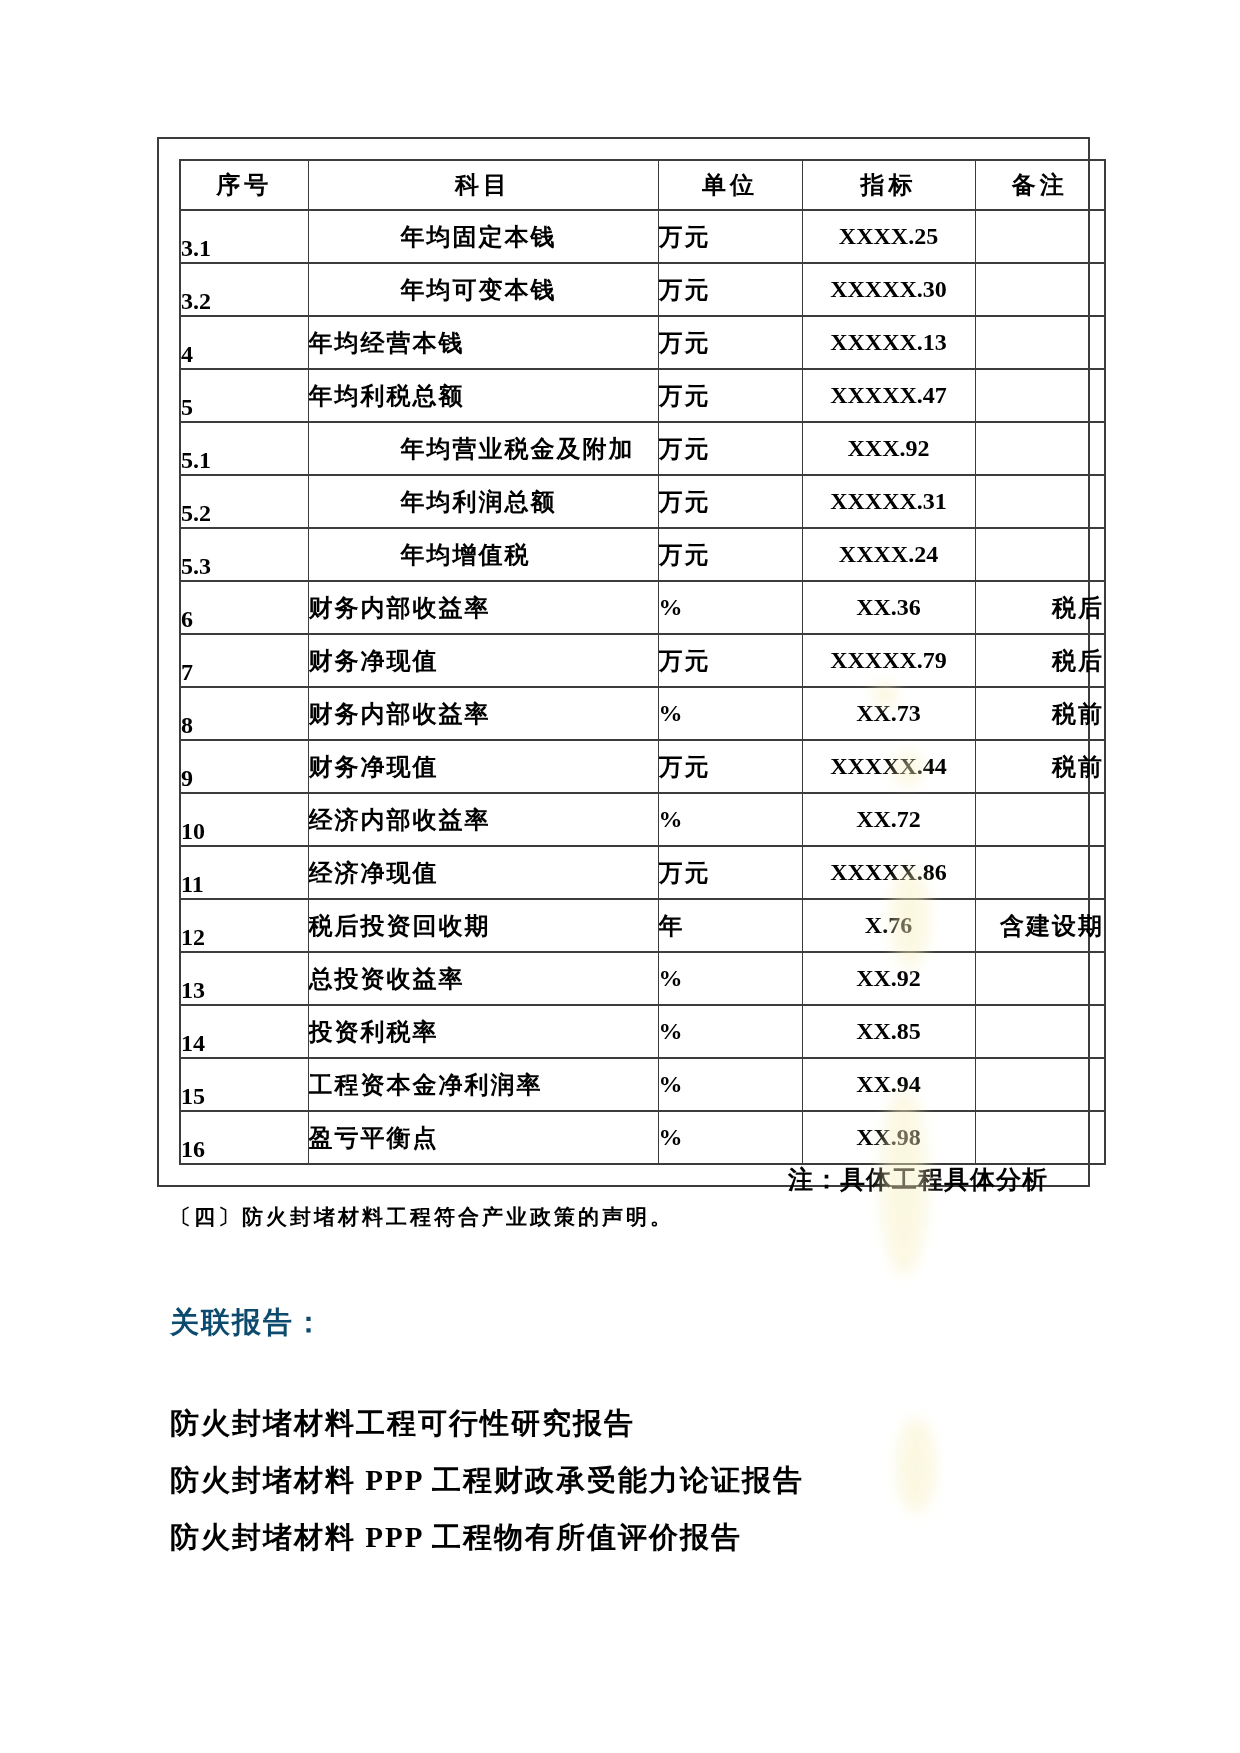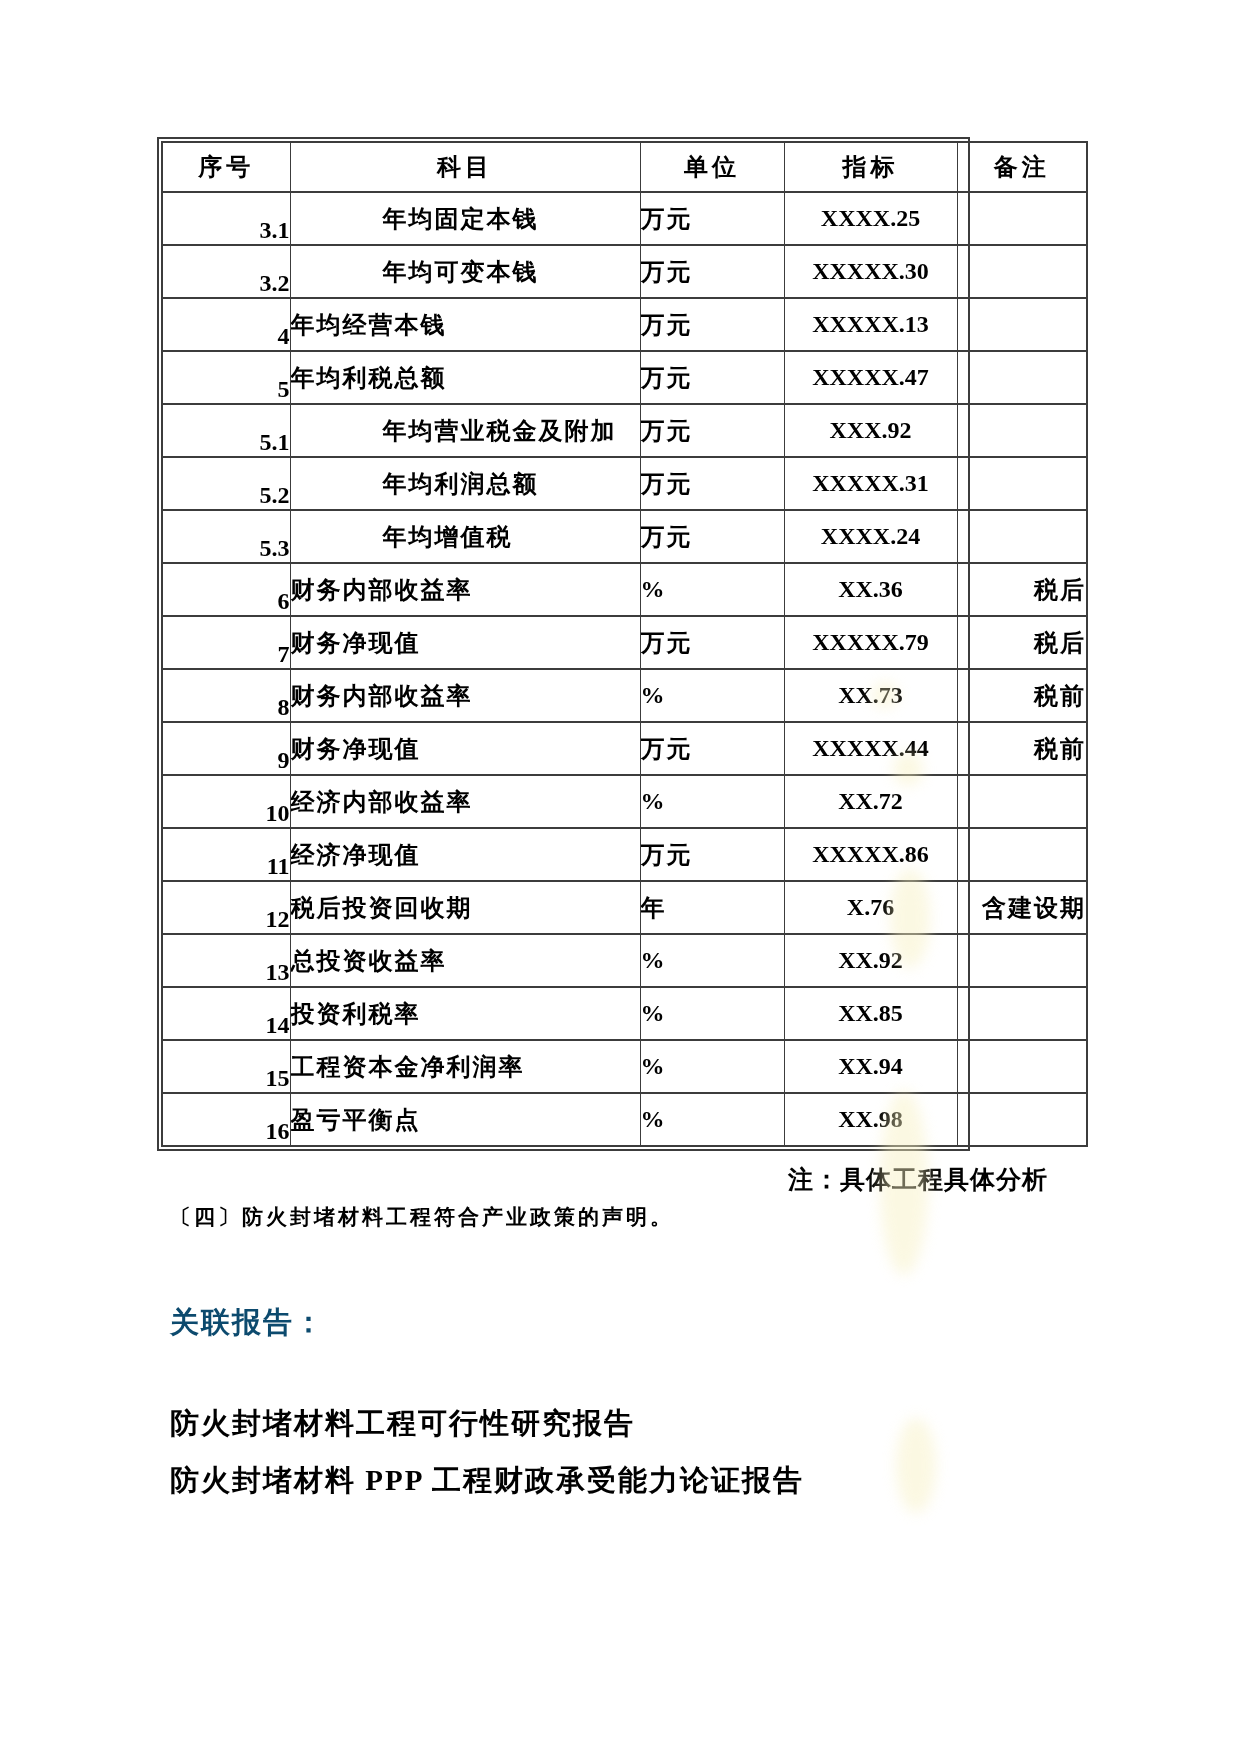--- a/index.html
+++ b/index.html
@@ -7,44 +7,44 @@
     position:relative;
     width:1240px; height:1753px;
     background:#ffffff;
     font-family:"Liberation Serif","DejaVu Serif",serif;
     color:#000000;
     overflow:hidden;
   }
 
   
   .table-wrap {
-    position:absolute; left:157px; top:137px; width:813px;
+    position:absolute; left:157px; top:137px; width:933px;
     border:2px solid #3c3c3c;      
-    padding:2px;                    
+    padding:20px;                    
     box-sizing:border-box;
     background:#ffffff;
   }
   table.indicators {
     border-collapse:collapse; width:100%; table-layout:fixed;
     border:2px solid #3c3c3c;      
   }
   table.indicators th, table.indicators td {
     border-top:2px solid #3c3c3c;
     border-bottom:2px solid #3c3c3c;
     border-left:1px solid #3c3c3c;
     border-right:1px solid #3c3c3c;
     padding:0; box-sizing:border-box;
     overflow:hidden; white-space:nowrap;
   }
   table.indicators th {
     height:50px; font-size:24px; font-weight:600;
     text-align:center; vertical-align:middle; letter-spacing:4px;
   }
   table.indicators td { height:53px; font-size:24px; font-weight:600; }
-  td.no-cell   { text-align:right; vertical-align:bottom; padding-bottom:4px; font-size:26px; }
+  td.no-cell   { text-align:left; vertical-align:bottom; padding-bottom:4px; font-size:26px; }
   td.subject-cell { text-align:left; vertical-align:middle; padding-left:14px; letter-spacing:2px; }
   td.subject-cell.sub { padding-left:92px; }
   td.unit-cell   { text-align:left; vertical-align:middle; letter-spacing:2px; }
   td.value-cell  { text-align:center; vertical-align:middle; font-size:25px; }
   td.remark-cell { text-align:right; vertical-align:middle; letter-spacing:2px; }
 
   
   .footnote {
     position:absolute; left:157px; top:1163px; width:933px;
     text-align:right; padding-right:42px; box-sizing:border-box;
@@ -230,20 +230,21 @@
 
   <div class="footnote">注：具体工程具体分析</div>
 
   <div class="section-heading">〔四〕防火封堵材料工程符合产业政策的声明。</div>
 
   <div class="related-label">关联报告：</div>
 
   <div class="report-list" id="report-list">
       <div class="report-line">防火封堵材料工程可行性研究报告</div>
       <div class="report-line">防火封堵材料 PPP 工程财政承受能力论证报告</div>
+      <div class="report-line">防火封堵材料 PPP 工程物有所值评价报告</div>
     </div>
 
   <div class="artifact a1"></div>
   <div class="artifact a2"></div>
   <div class="artifact a3"></div>
   <div class="artifact a4"></div>
   <div class="artifact a5"></div>
 
 </div>
 

